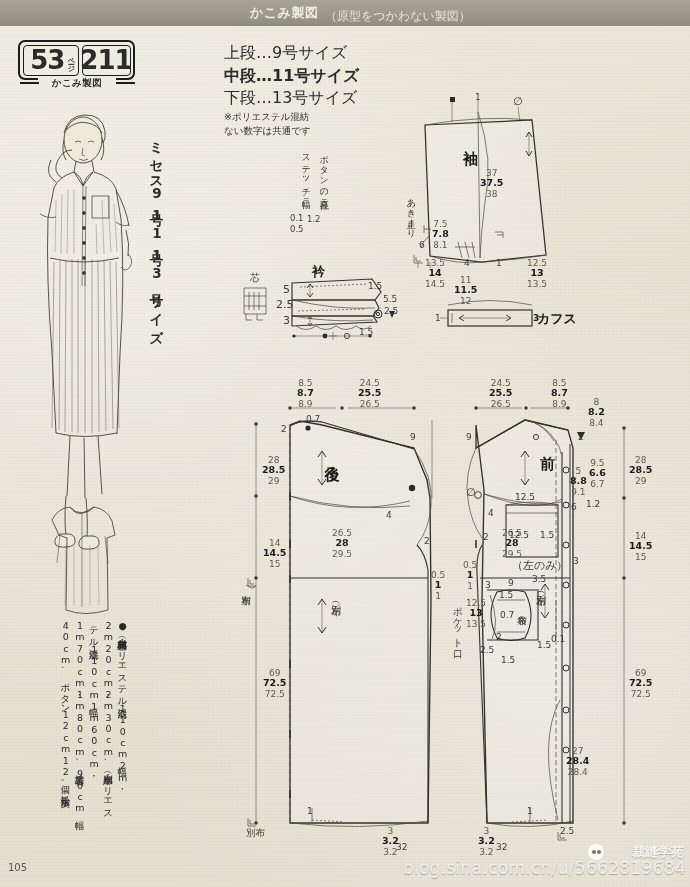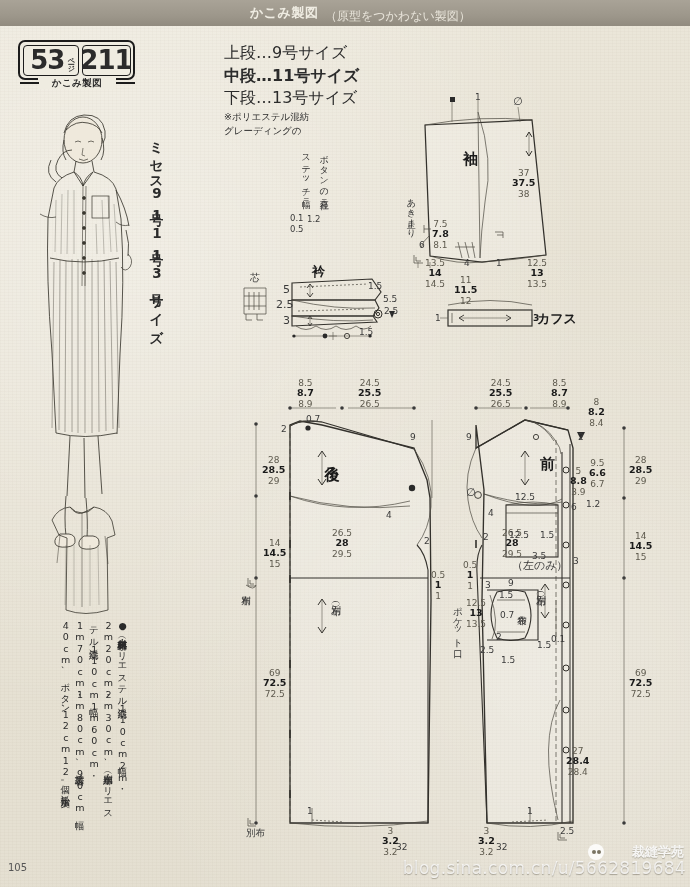--- a/index.html
+++ b/index.html
@@ -165,21 +165,21 @@
 </div>
 <div id="badge-label">かこみ製図</div>
 <div id="badge-label-l" style="left:20px;width:19px;"></div>
 <div id="badge-label-r" style="left:116px;width:19px;"></div>
 
 <div id="sizenotes">
   <div>上段…9号サイズ</div>
   <div class="b">中段…11号サイズ</div>
   <div>下段…13号サイズ</div>
   <div class="sm">※ポリエステル混紡</div>
-  <div class="sm">グレーディングの</div>
+  <div class="sm">ない数字は共通です</div>
 </div>
 
 <div class="vtxt" id="misesu">ミセス9号・11号・13号サイズ</div>
 
 <div class="vtxt" id="btn-note">ボタンの直径＝</div>
 <div class="vtxt" id="btn-note2">ステッチ幅＝</div>
 <div class="an" id="btn-val">1.2</div>
 <div class="an" id="st-val">
   <span>0.1</span><br>
   <span>0.5</span>
@@ -486,21 +486,21 @@
     <path class="thin" d="M530 808 L530 822"></path>
     <path class="dot2" d="M512 822 L548 820"></path>
 
     <path class="thin" d="M558 832 l0 8 l9 0 M560 834 l0 4 l5 0"></path>
 
     <path class="ln" stroke-width="1.6" d="M476 540 l0 8"></path>
   </g>
 </svg>
 
 <div class="stk" style="left:463px;top:150px;font-size:15px;">袖</div>
-<div class="triple" style="left:480px;top:168px;padding-left:32px;">
+<div class="triple" style="left:480px;top:168px;">
   <div class="t">37</div>
   <div class="m">37.5</div>
   <div class="b3">38</div>
 </div>
 <div class="triple" style="left:432px;top:219px;">
   <div class="t">7.5</div>
   <div class="m">7.8</div>
   <div class="b3">8.1</div>
 </div>
 <div class="triple" style="left:425px;top:258px;">
@@ -607,21 +607,21 @@
   <div class="b3">8.4</div>
 </div>
 <div class="triple" style="left:589px;top:458px;">
   <div class="t">9.5</div>
   <div class="m">6.6</div>
   <div class="b3">6.7</div>
 </div>
 <div class="triple" style="left:570px;top:466px;">
   <div class="t">5</div>
   <div class="m">8.8</div>
-  <div class="b3">3.9</div>
+  <div class="b3">9.1</div>
 </div>
 <div class="triple" style="left:629px;top:455px;">
   <div class="t">28</div>
   <div class="m">28.5</div>
   <div class="b3">29</div>
 </div>
 <div class="triple" style="left:629px;top:531px;">
   <div class="t">14</div>
   <div class="m">14.5</div>
   <div class="b3">15</div>
@@ -669,21 +669,21 @@
 <div class="an" style="left:466px;top:487px;font-size:11px;">∅</div>
 
 <div class="vlabel" style="left:452px;top:600px;font-size:9.5px;">ポケット口</div>
 <div class="triple" style="left:466px;top:598px;">
   <div class="t">12.5</div>
   <div class="m">13</div>
   <div class="b3">13.5</div>
 </div>
 <div class="vlabel" style="left:516px;top:608px;font-size:9.5px;">袋布</div>
 <div class="an" style="left:508px;top:578px;">9</div>
-<div class="an" style="left:532px;top:551px;">3.5</div>
+<div class="an" style="left:532px;top:574px;">3.5</div>
 <div class="an" style="left:499px;top:590px;">1.5</div>
 <div class="an" style="left:500px;top:610px;">0.7</div>
 <div class="an" style="left:496px;top:632px;">2</div>
 <div class="an" style="left:480px;top:645px;">2.5</div>
 <div class="an" style="left:501px;top:655px;">1.5</div>
 <div class="an" style="left:485px;top:580px;">3</div>
 
 <div class="an" style="left:537px;top:640px;">1.5</div>
 
 <div class="an" style="left:396px;top:842px;">32</div>

